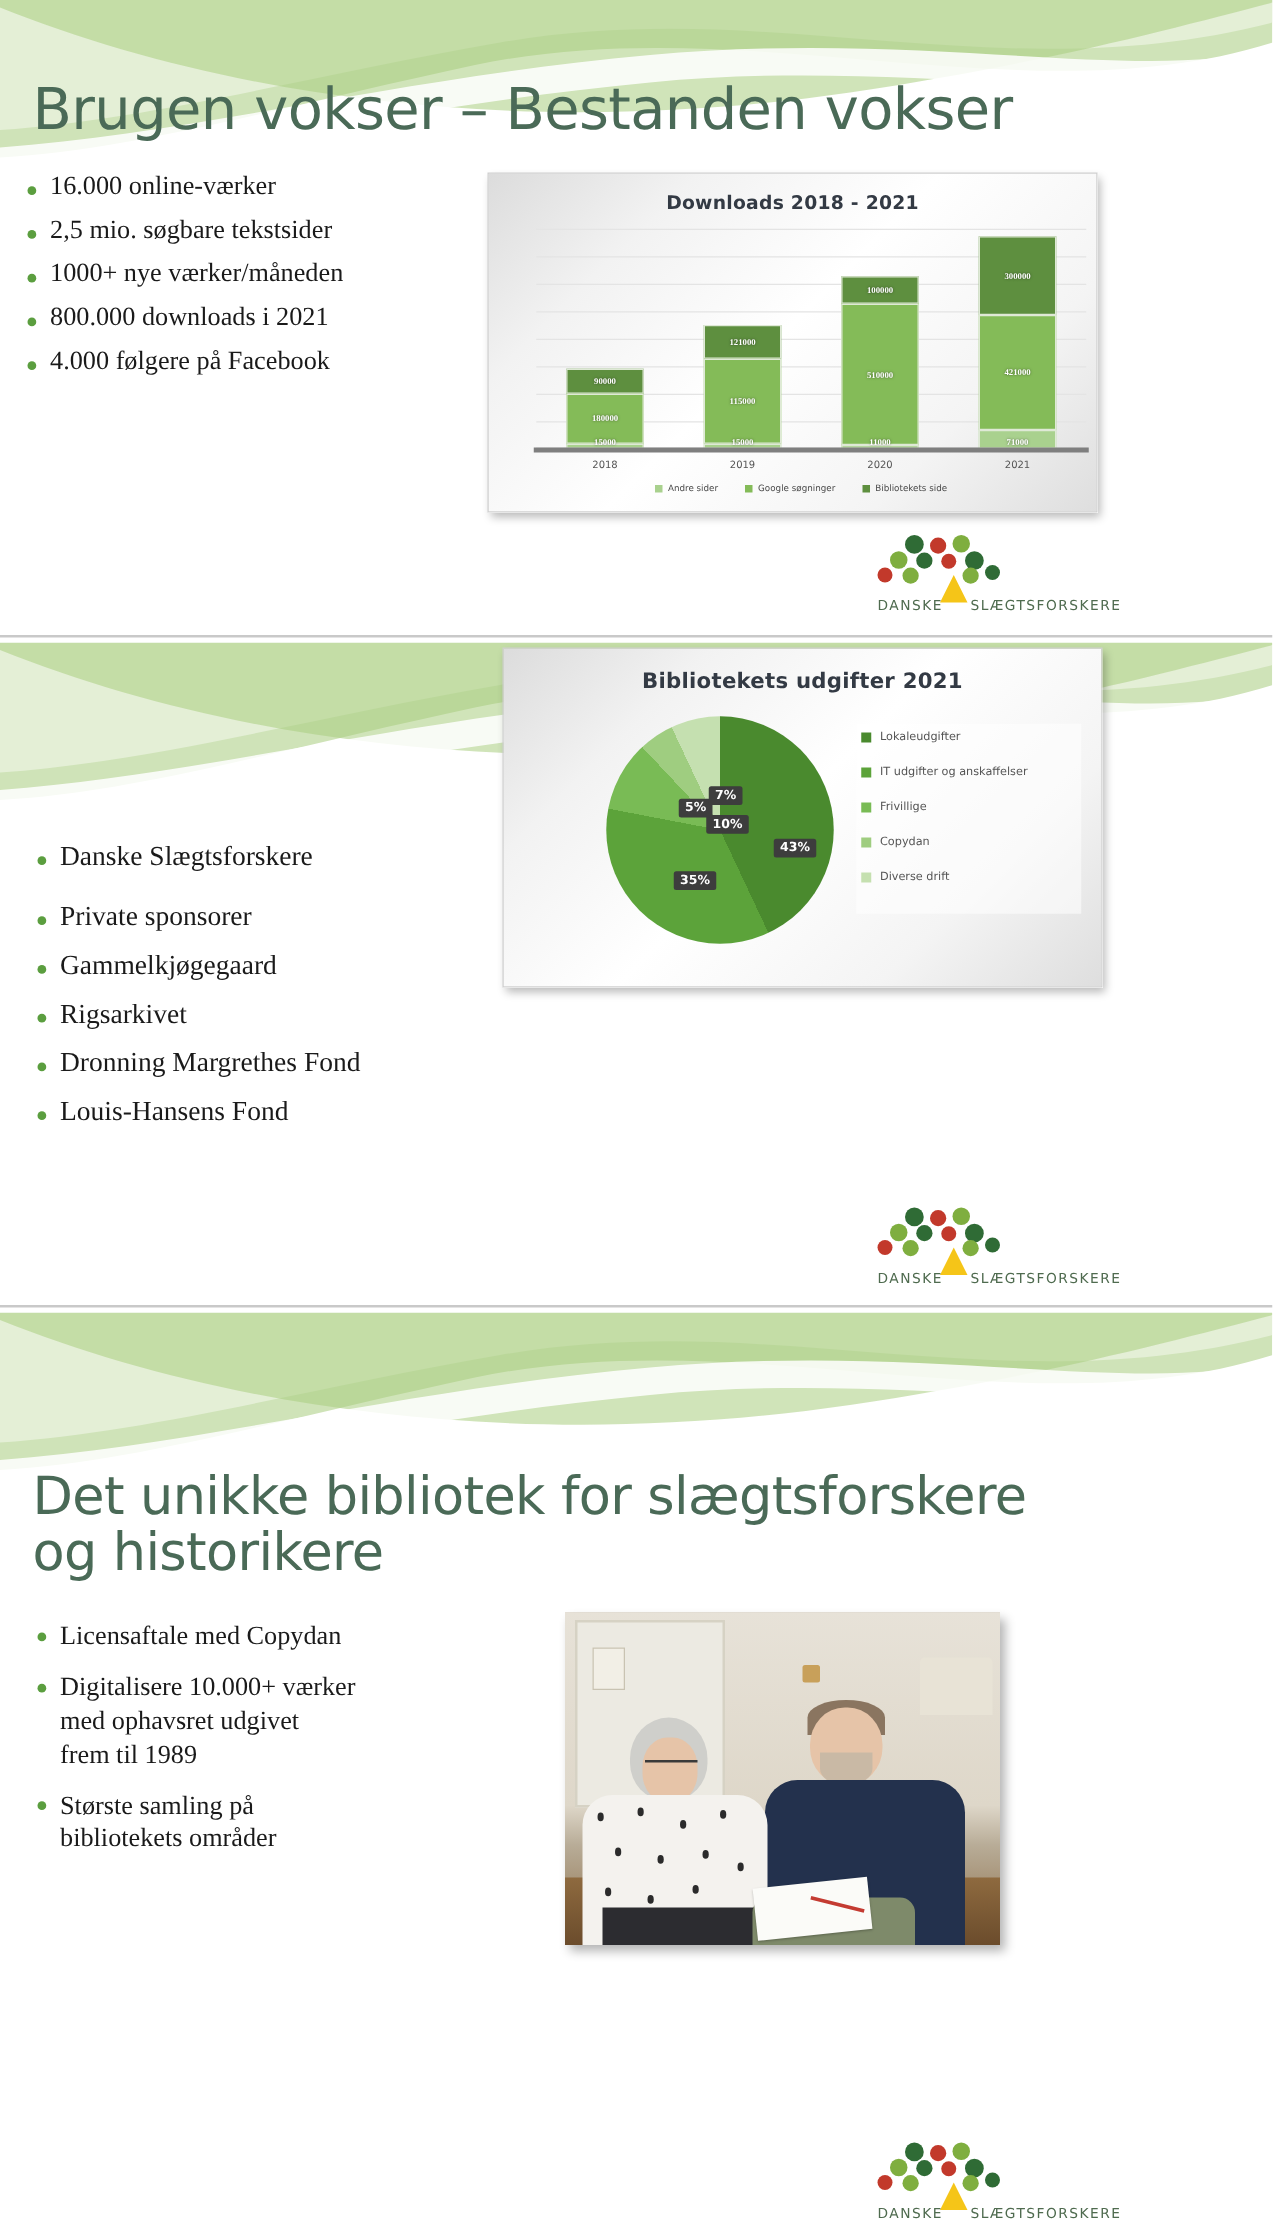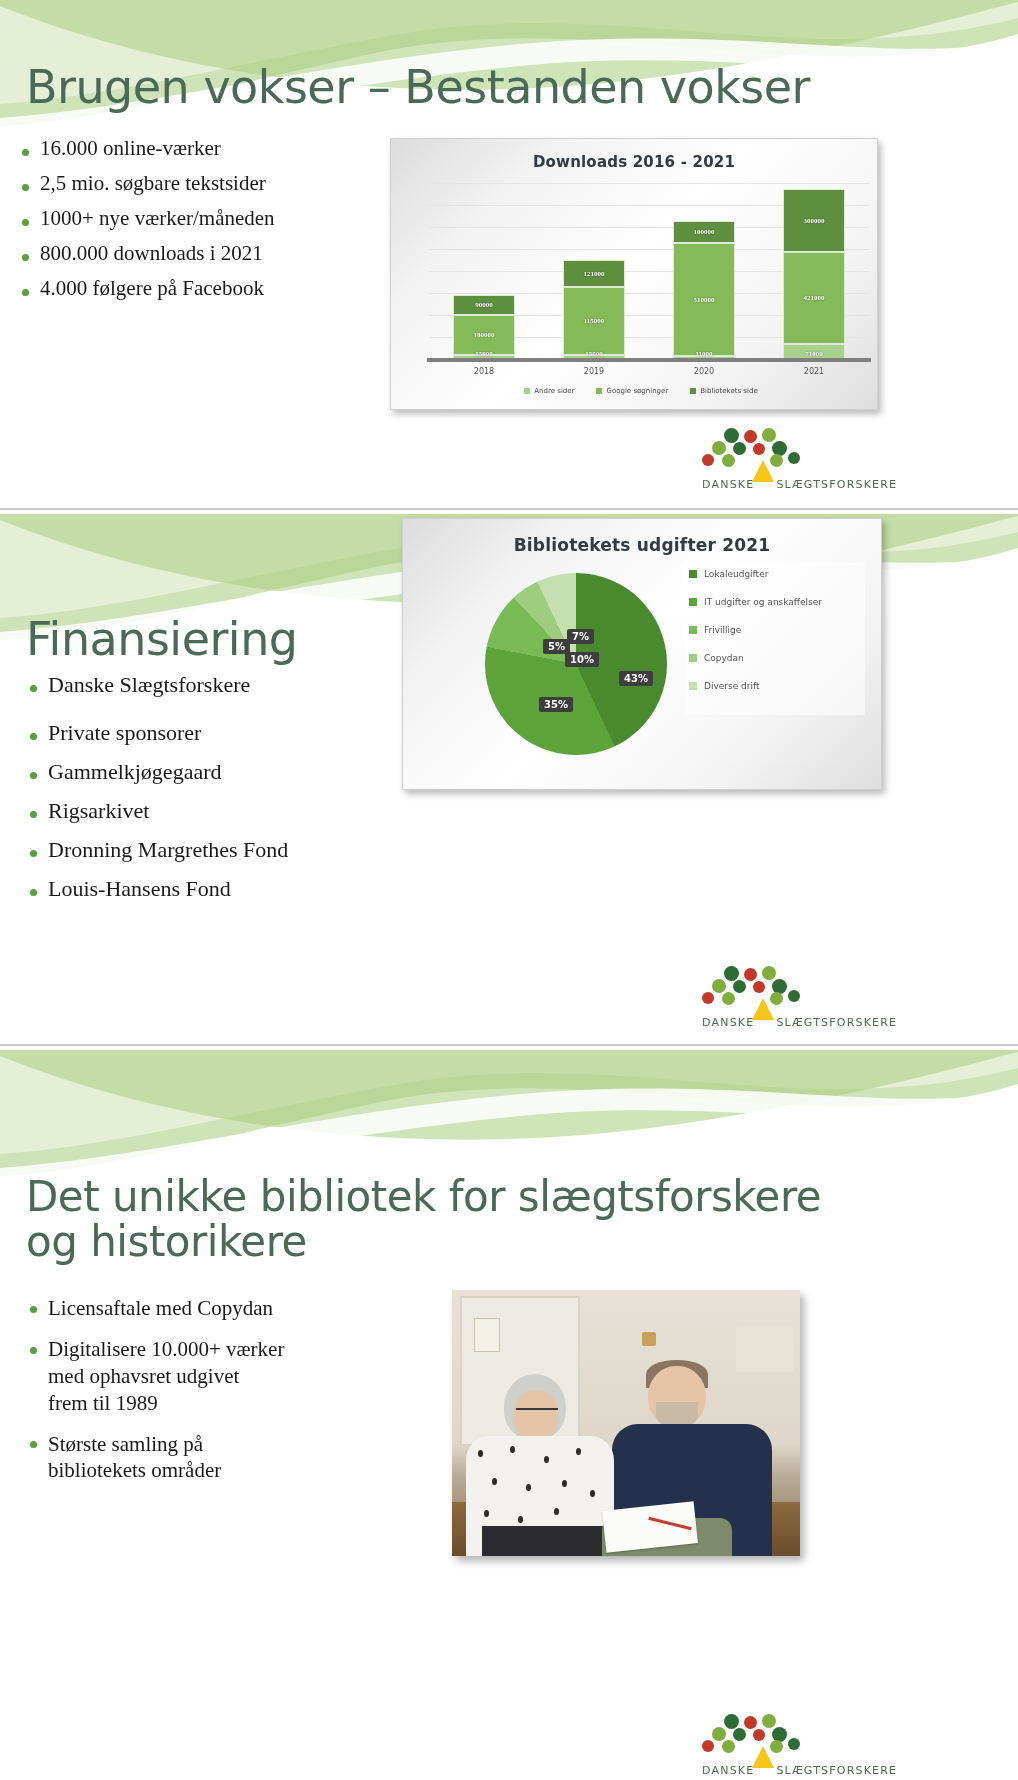--- a/index.html
+++ b/index.html
@@ -140,21 +140,21 @@
     position:absolute;
     background:#3d3d3d;
     color:#fff;
     font-family:"DejaVu Sans", sans-serif;
     font-size:10px; font-weight:700;
     padding:2px 5px;
     border-radius:2px;
     white-space:nowrap;
   }
   .pie-legend {
-    position:absolute; right:16px; top:44px; width:180px;
+    position:absolute; right:16px; top:60px; width:180px;
     background:rgba(255,255,255,0.55);
     padding:6px 4px;
   }
   .pie-legend .li { display:flex; align-items:center; gap:7px; margin-bottom:18px; }
   .pie-legend .sw { width:8px; height:8px; flex:0 0 8px; }
   .pie-legend .tx { font-family:"DejaVu Sans", sans-serif; font-size:9px; color:#555; white-space:nowrap; }
 
   
   .photo {
     position:absolute; left:452px; top:1240px;
@@ -225,21 +225,21 @@
 
     <div class="bullets">
       <div class="bullet">16.000 online-værker</div>
       <div class="bullet">2,5 mio. søgbare tekstsider</div>
       <div class="bullet">1000+ nye værker/måneden</div>
       <div class="bullet">800.000 downloads i 2021</div>
       <div class="bullet">4.000 følgere på Facebook</div>
     </div>
 
     <div class="chart-panel">
-      <div class="chart-title">Downloads 2016 - 2021</div>
+      <div class="chart-title">Downloads 2018 - 2021</div>
 
       <div class="bar-plot">
         <div class="grid-line" style="top:0px"></div>
         <div class="grid-line" style="top:22px"></div>
         <div class="grid-line" style="top:44px"></div>
         <div class="grid-line" style="top:66px"></div>
         <div class="grid-line" style="top:88px"></div>
         <div class="grid-line" style="top:110px"></div>
         <div class="grid-line" style="top:132px"></div>
         <div class="grid-line" style="top:154px"></div>
@@ -348,21 +348,20 @@
   <section class="slide s2">
     <div class="swoosh">
       <svg width="1018" height="135" viewBox="0 0 1018 135">
         <path d="M0,0 L1018,0 L1018,34 C820,96 600,6 380,52 C230,84 110,120 0,126 Z" fill="#cfe3b8"></path>
         <path d="M0,0 L1018,0 L1018,18 C800,74 620,-4 400,34 C250,60 120,96 0,104 Z" fill="#e4efd6"></path>
         <path d="M0,6 C180,78 420,112 680,74 C840,50 940,22 1018,2 L1018,0 L0,0 Z" fill="#a9ce7f" opacity="0.55"></path>
         <path d="M0,118 C160,106 320,62 520,44 C740,24 900,66 1018,40 L1018,52 C880,88 720,46 520,66 C330,84 170,124 0,130 Z" fill="#ffffff" opacity="0.85"></path>
       </svg>
     </div>
 
-    <h1 class="slide-title">Finansiering</h1>
 
     <div class="bullets">
       <div class="bullet">Danske Slægtsforskere</div>
       <div class="bullet gap">Private sponsorer</div>
       <div class="bullet">Gammelkjøgegaard</div>
       <div class="bullet">Rigsarkivet</div>
       <div class="bullet">Dronning Margrethes Fond</div>
       <div class="bullet">Louis-Hansens Fond</div>
     </div>
 

